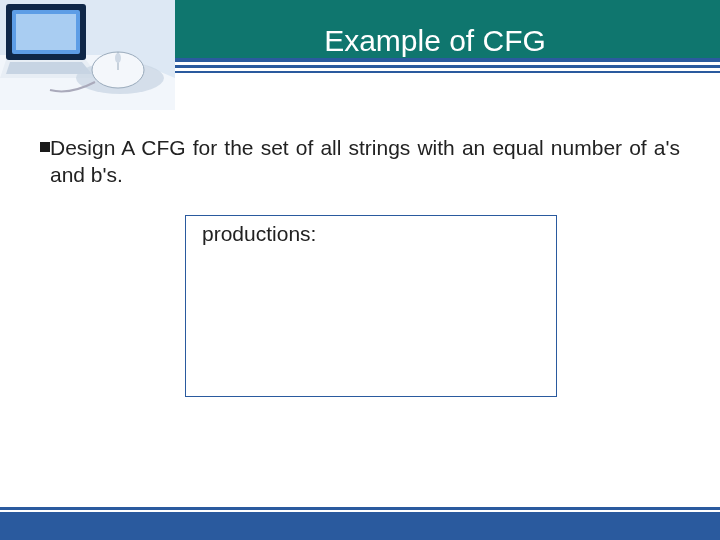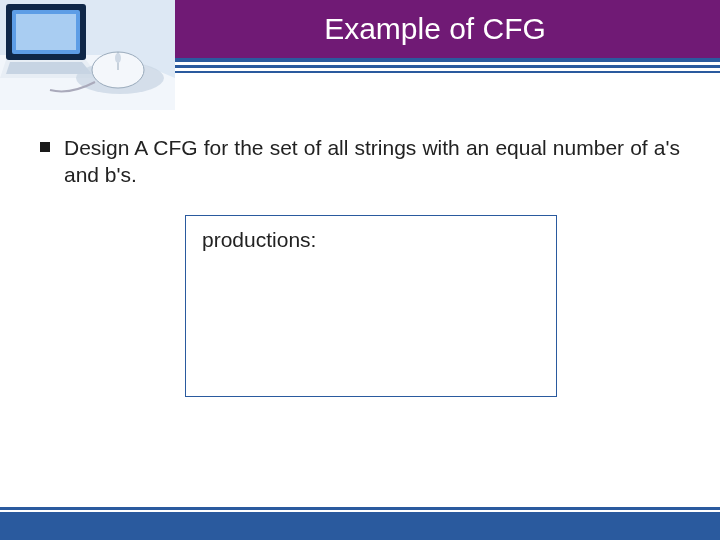--- a/index.html
+++ b/index.html
@@ -15,23 +15,23 @@
     position: relative;
     width: 100%;
     height: 72px;
   }
   .title-bar {
     position: absolute;
     top: 0;
     left: 0;
     right: 0;
     height: 58px;
-    background: #701a75;
+    background: #0f766e;
     display: flex;
-    align-items: center;
+    align-items: flex-end;
     justify-content: center;
     padding-left: 150px;
   }
   .title-text {
     color: #ffffff;
     font-size: 30px;
     font-weight: 400;
   }
   .stripe-group {
     position: absolute;
@@ -58,21 +58,20 @@
   }
   .body-content {
     position: absolute;
     top: 135px;
     left: 40px;
     right: 40px;
   }
   .bullet-row {
     display: flex;
     align-items: flex-start;
-    gap: 14px;
   }
   .bullet-square {
     width: 10px;
     height: 10px;
     background: #1a1a1a;
     margin-top: 7px;
     flex-shrink: 0;
   }
   .bullet-text {
     color: #222;
@@ -81,21 +80,21 @@
     text-align: justify;
     text-justify: inter-word;
   }
   .prod-box {
     position: absolute;
     top: 215px;
     left: 185px;
     width: 372px;
     height: 182px;
     border: 1.5px solid #2a5a9e;
-    padding: 10px 16px;
+    padding: 4px 16px;
   }
   .prod-line {
     color: #222;
     font-size: 21px;
     line-height: 1.3;
   }
   .footer-band {
     position: absolute;
     bottom: 0;
     left: 0;

